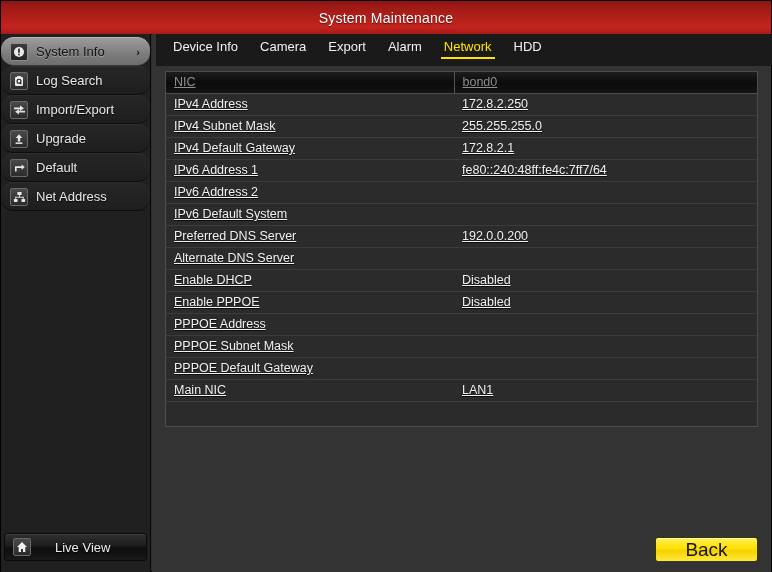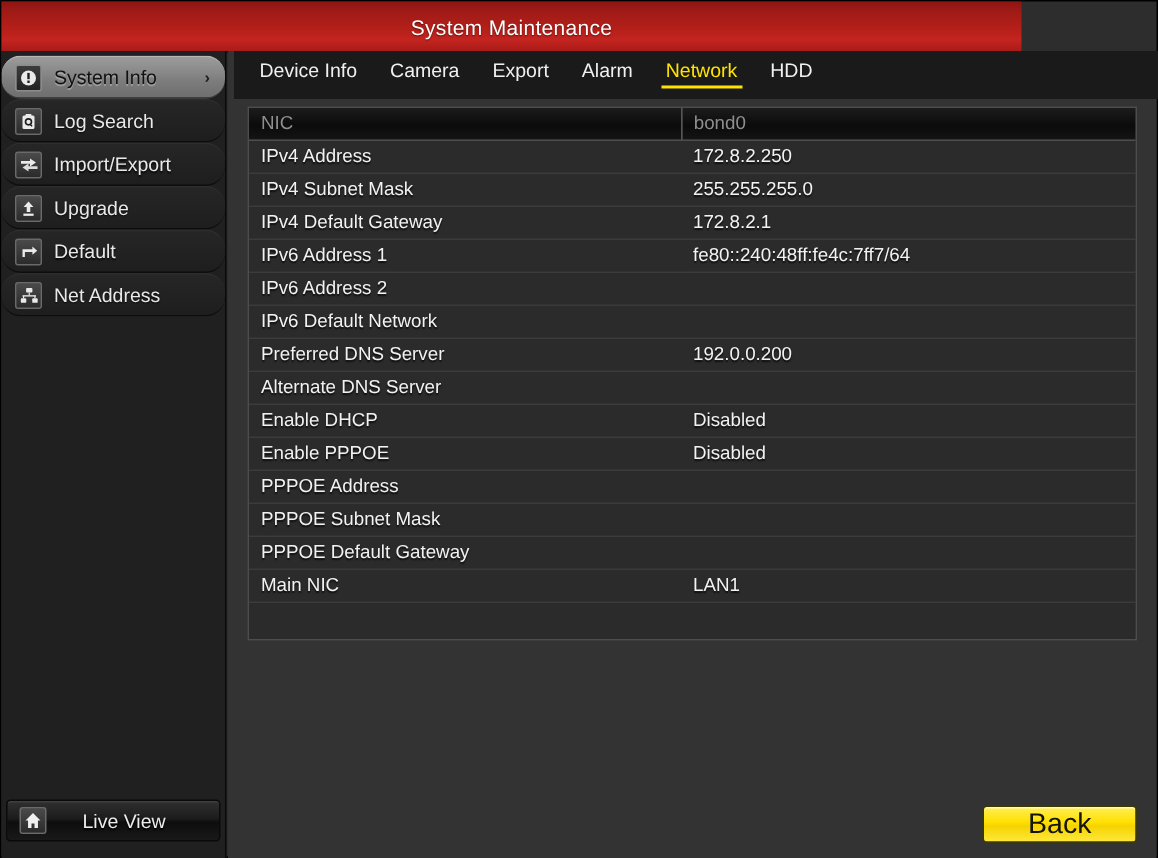--- a/index.html
+++ b/index.html
@@ -20,21 +20,21 @@
     height: 572px;
     background: #2d2d2d;
     box-sizing: border-box;
     border: 1px solid #000;
   }
 
   
   #titlebar {
     position: absolute;
     left: 0; top: 0;
-    width: 680px;
+    width: 770px;
     height: 33px;
     background: linear-gradient(to bottom, #8e1513 0%, #9e1a16 18%, #b51f19 55%, #c42420 78%, #a81b17 100%);
     border-bottom: 1px solid #3a0b09;
     display: flex;
     align-items: center;
     justify-content: center;
   }
   #titlebar .title-text {
     color: #ffffff;
     font-size: 14px;
@@ -196,20 +196,21 @@
   }
   #info-table th, #info-table td {
     height: 22px;
     font-size: 12.5px;
     font-weight: normal;
     text-align: left;
     padding: 0 0 0 8px;
     box-sizing: border-box;
     overflow: hidden;
     white-space: nowrap;
+    text-decoration: underline;
   }
   #info-table thead th {
     background: linear-gradient(to bottom, #1c1c1c 0%, #0b0b0b 55%, #141414 100%);
     color: #8e8e8e;
     height: 21px;
     border-bottom: 1px solid #4d4d4d;
   }
   #info-table thead th.col-key {
     border-right: 1px solid #555;
   }
@@ -364,21 +365,21 @@
             </tr>
             <tr class="">
               <td class="col-key">IPv6 Address 1</td>
               <td class="col-value">fe80::240:48ff:fe4c:7ff7/64</td>
             </tr>
             <tr class="">
               <td class="col-key">IPv6 Address 2</td>
               <td class="col-value"></td>
             </tr>
             <tr class="">
-              <td class="col-key">IPv6 Default Network</td>
+              <td class="col-key">IPv6 Default System</td>
               <td class="col-value"></td>
             </tr>
             <tr class="">
               <td class="col-key">Preferred DNS Server</td>
               <td class="col-value">192.0.0.200</td>
             </tr>
             <tr class="">
               <td class="col-key">Alternate DNS Server</td>
               <td class="col-value"></td>
             </tr>

